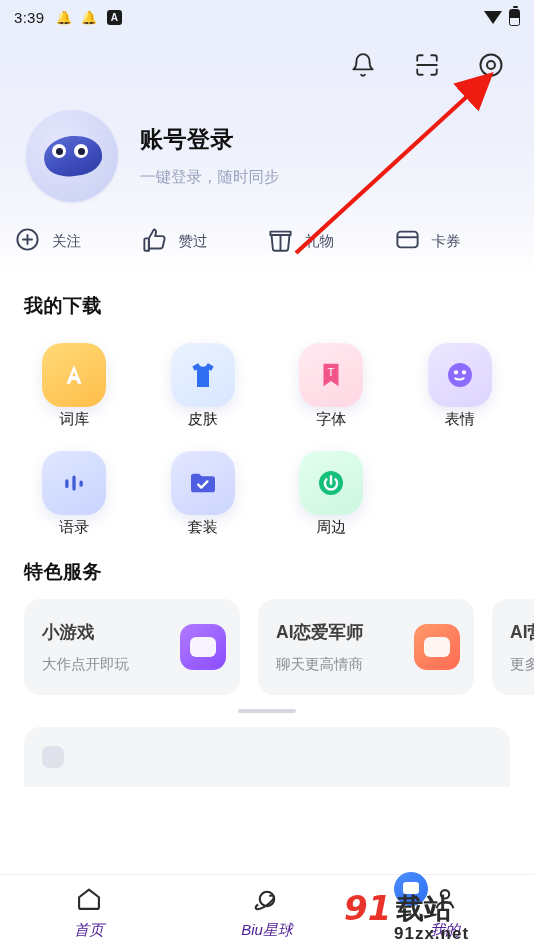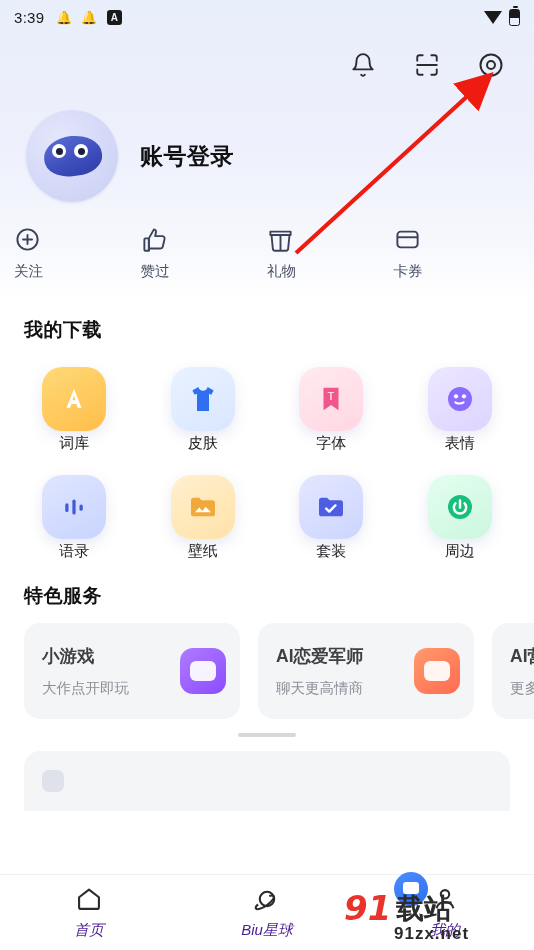--- a/index.html
+++ b/index.html
@@ -86,21 +86,21 @@
   .acct-text { margin-left:22px; }
   .acct-title { font-size:23px;font-weight:700;color:#101010;letter-spacing:0.5px; }
   .acct-sub { margin-top:12px;font-size:15.5px;color:#9aa2bd; }
 
   
   .quickrow {
     display:flex;
     padding:14px 14px 10px 14px;
   }
   .quick {
-    flex:1;display:flex;flex-direction:column;align-items:flex-start;gap:5px;
+    flex:1;display:flex;align-items:center;gap:11px;
   }
   .quick .qi { color:#3c4359; }
   .quick .ql { font-size:14.5px;color:#4a5167; }
 
   
   .section-title {
     font-size:19px;font-weight:700;color:#111;padding:20px 24px 4px 24px;letter-spacing:0.5px;
   }
   .grid {
     display:grid;grid-template-columns:repeat(4,1fr);
@@ -227,20 +227,21 @@
   </div>
 
   <div class="account">
     <div class="avatar">
       <div class="blob"></div>
       <div class="eye l"></div>
       <div class="eye r"></div>
     </div>
     <div class="acct-text">
       <div class="acct-title">账号登录</div>
+      <div class="acct-sub">一键登录，随时同步</div>
     </div>
   </div>
 
   <div class="quickrow">
     <div class="quick">
       <span class="qi">
         <svg width="27" height="27" viewBox="0 0 24 24" fill="none" stroke="#3c4359" stroke-width="1.7" stroke-linecap="round">
           <circle cx="12" cy="12" r="9"></circle>
             <path d="M12 8v8M8 12h8"></path>
         </svg>
@@ -325,29 +326,20 @@
     <div class="tile t-yulu">
       <svg width="30" height="30" viewBox="0 0 24 24" fill="#3f5bd8">
           <rect x="5" y="9" width="2.6" height="7" rx="1.3"></rect>
           <rect x="10.7" y="6" width="2.6" height="12" rx="1.3"></rect>
           <rect x="16.4" y="10" width="2.6" height="5" rx="1.3"></rect>
         </svg>
     </div>
     <div class="tile-label">语录</div>
   </div>
 
-  <div class="cell">
-    <div class="tile t-bizhi">
-      <svg width="32" height="32" viewBox="0 0 24 24">
-          <path d="M3 7a2 2 0 0 1 2-2h4l2 2h8a2 2 0 0 1 2 2v8a2 2 0 0 1-2 2H5a2 2 0 0 1-2-2V7z" fill="#f0a93a"></path>
-          <path d="M6 16l3.2-3.6 2.3 2.6 2.5-3.2L18 16H6z" fill="#fff"></path>
-        </svg>
-    </div>
-    <div class="tile-label">壁纸</div>
-  </div>
 
   <div class="cell">
     <div class="tile t-taozhuang">
       <svg width="32" height="32" viewBox="0 0 24 24">
           <path d="M3 7a2 2 0 0 1 2-2h4l2 2h8a2 2 0 0 1 2 2v8a2 2 0 0 1-2 2H5a2 2 0 0 1-2-2V7z" fill="#4d5fe0"></path>
           <path d="M8.4 13.2l2.3 2.2 4.6-4.6" stroke="#fff" stroke-width="1.8" fill="none" stroke-linecap="round" stroke-linejoin="round"></path>
         </svg>
     </div>
     <div class="tile-label">套装</div>
   </div>

